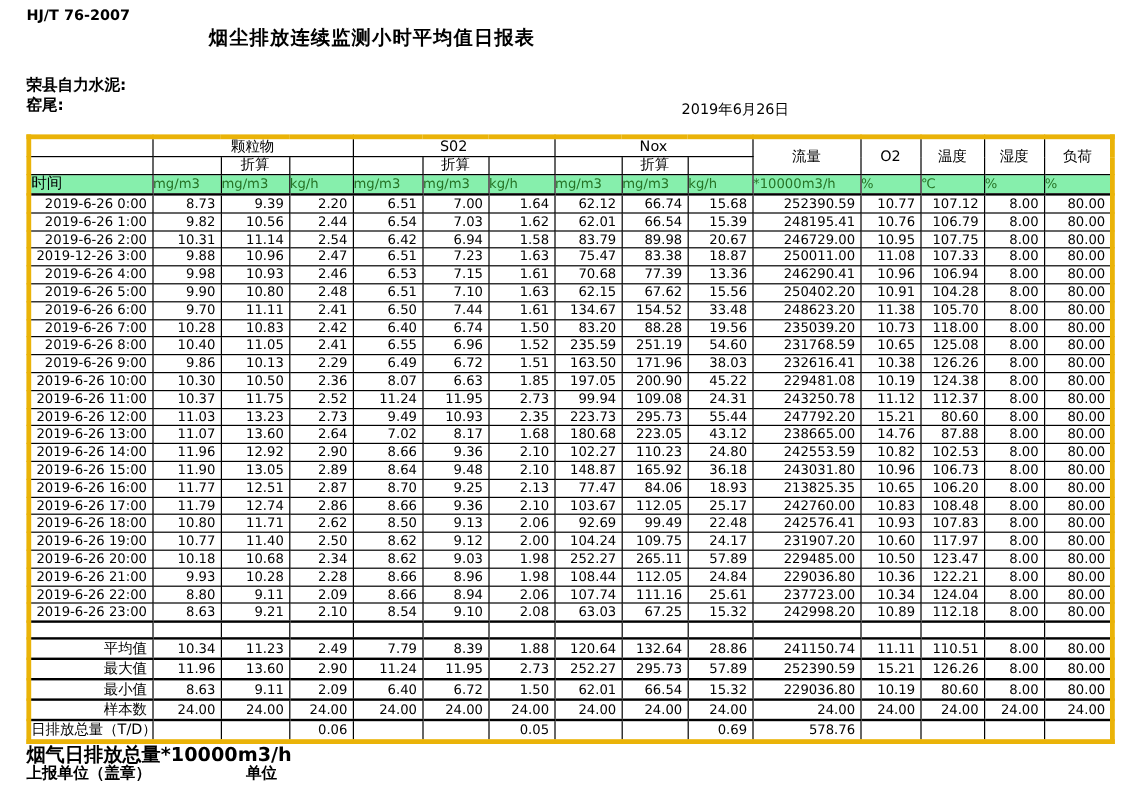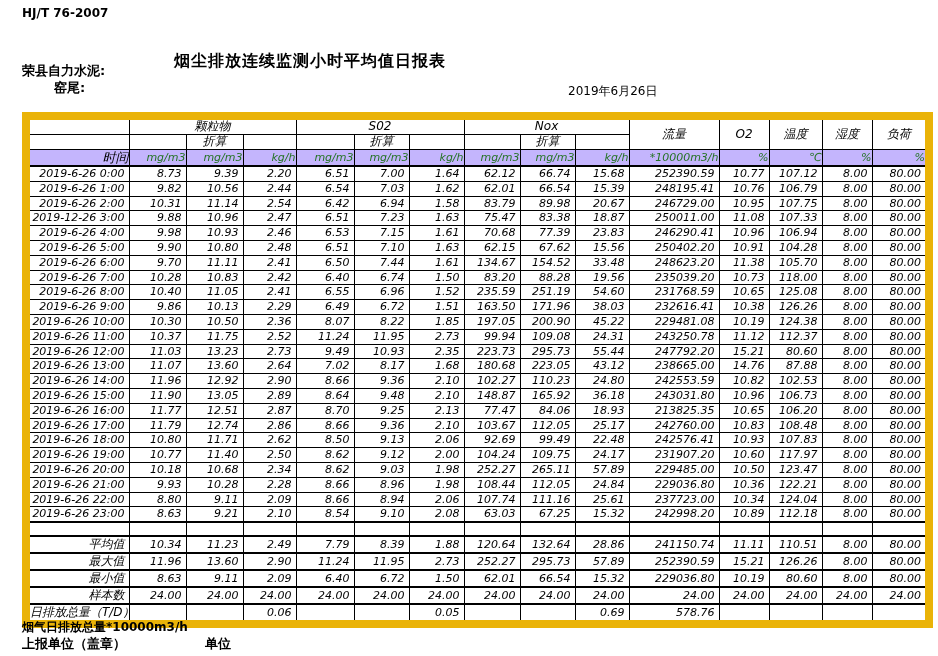--- a/index.html
+++ b/index.html
@@ -3,41 +3,41 @@
 <meta charset="utf-8">
 <style>
   html,body{margin:0;padding:0;}
   body{
     width:938px;height:656px;position:relative;background:#ffffff;
     font-family:"DejaVu Sans","Liberation Sans",sans-serif;color:#000;
     overflow:hidden;
   }
   .abs{position:absolute;white-space:nowrap;}
   .std-no{left:22px;top:6px;font-size:12px;font-weight:bold;}
-  .title{left:100px;top:22px;width:420px;text-align:center;font-size:16px;font-weight:bold;letter-spacing:1px;margin-top:29px;}
+  .title{left:100px;top:22px;width:420px;text-align:center;font-size:16px;font-weight:bold;letter-spacing:1px;}
   .company{left:22px;top:62px;font-size:13px;font-weight:bold;text-align:right;}
-  .stack{left:22px;top:79px;font-size:13px;font-weight:bold;margin-left:32px;}
+  .stack{left:22px;top:79px;font-size:13px;font-weight:bold;}
   .date{left:568px;top:83px;font-size:12px;}
-  .f1{left:22px;top:619px;font-size:12px;font-weight:bold;}
+  .f1{left:22px;top:619px;font-size:16px;font-weight:bold;}
   .f2{left:22px;top:635px;font-size:13px;font-weight:bold;}
   .f3{left:205px;top:635px;font-size:13px;font-weight:bold;}
 
   table.report{
     position:absolute;left:22px;top:112px;width:903px;
     border-collapse:collapse;table-layout:fixed;
-    border:8px solid #eab308;font-size:11px;font-style:italic;
+    border:4px solid #eab308;font-size:11px;
   }
   table.report td{
     border:1px solid #000;padding:0 4px 0 0;text-align:right;
     white-space:nowrap;overflow:hidden;height:13.8px;line-height:13.8px;
   }
   tr.h1 td, tr.h2 td{height:14px;text-align:center;padding:0;font-size:12px;}
   tr.h3 td{
-    background:#c4b5fd;color:#267326;height:15px;line-height:15px;
-    text-align:right;padding:0;font-size:11px;border-bottom-width:2px;
+    background:#86efac;color:#267326;height:15px;line-height:15px;
+    text-align:left;padding:0;font-size:11px;border-bottom-width:2px;
   }
   tr.h3 td.time-h{color:#000;font-size:13px;}
   td.gl{border-left-width:2px;}
   td.time{padding-right:6px;}
   tr.blank-row td{height:12px;line-height:12px;border-top-width:2px;}
   tr.sum-row td{height:15px;line-height:15px;border-top-width:2px;font-size:11px;}
   tr.sum-row td.time{font-size:12px;padding-left:36px;}
   tr.sum-row td.left-label{text-align:left;padding-left:0;margin-left:36px;}
 </style>
 </head>
@@ -181,21 +181,21 @@
       <tr class="data-row">
         <td class="time">2019-6-26  4:00</td>
         <td class="gl">9.98</td>
         <td>10.93</td>
         <td>2.46</td>
         <td class="gl">6.53</td>
         <td>7.15</td>
         <td>1.61</td>
         <td class="gl">70.68</td>
         <td>77.39</td>
-        <td>23.83</td>
+        <td>13.36</td>
         <td class="gl">246290.41</td>
         <td class="gl">10.96</td>
         <td class="gl">106.94</td>
         <td class="gl">8.00</td>
         <td class="gl">80.00</td>
       </tr>
       <tr class="data-row">
         <td class="time">2019-6-26  5:00</td>
         <td class="gl">9.90</td>
         <td>10.80</td>
@@ -279,21 +279,21 @@
         <td class="gl">126.26</td>
         <td class="gl">8.00</td>
         <td class="gl">80.00</td>
       </tr>
       <tr class="data-row">
         <td class="time">2019-6-26 10:00</td>
         <td class="gl">10.30</td>
         <td>10.50</td>
         <td>2.36</td>
         <td class="gl">8.07</td>
-        <td>8.22</td>
+        <td>6.63</td>
         <td>1.85</td>
         <td class="gl">197.05</td>
         <td>200.90</td>
         <td>45.22</td>
         <td class="gl">229481.08</td>
         <td class="gl">10.19</td>
         <td class="gl">124.38</td>
         <td class="gl">8.00</td>
         <td class="gl">80.00</td>
       </tr>

